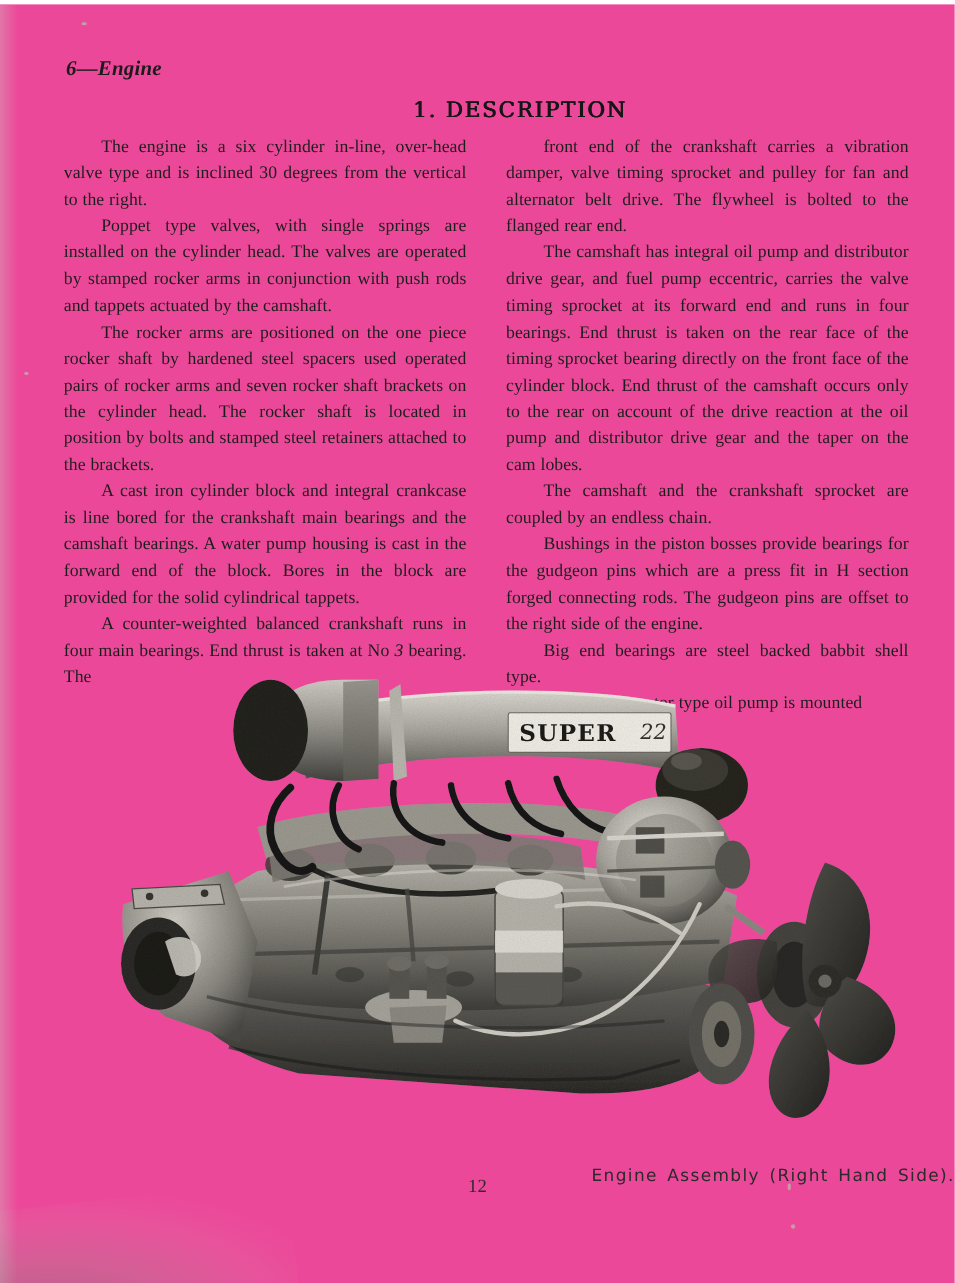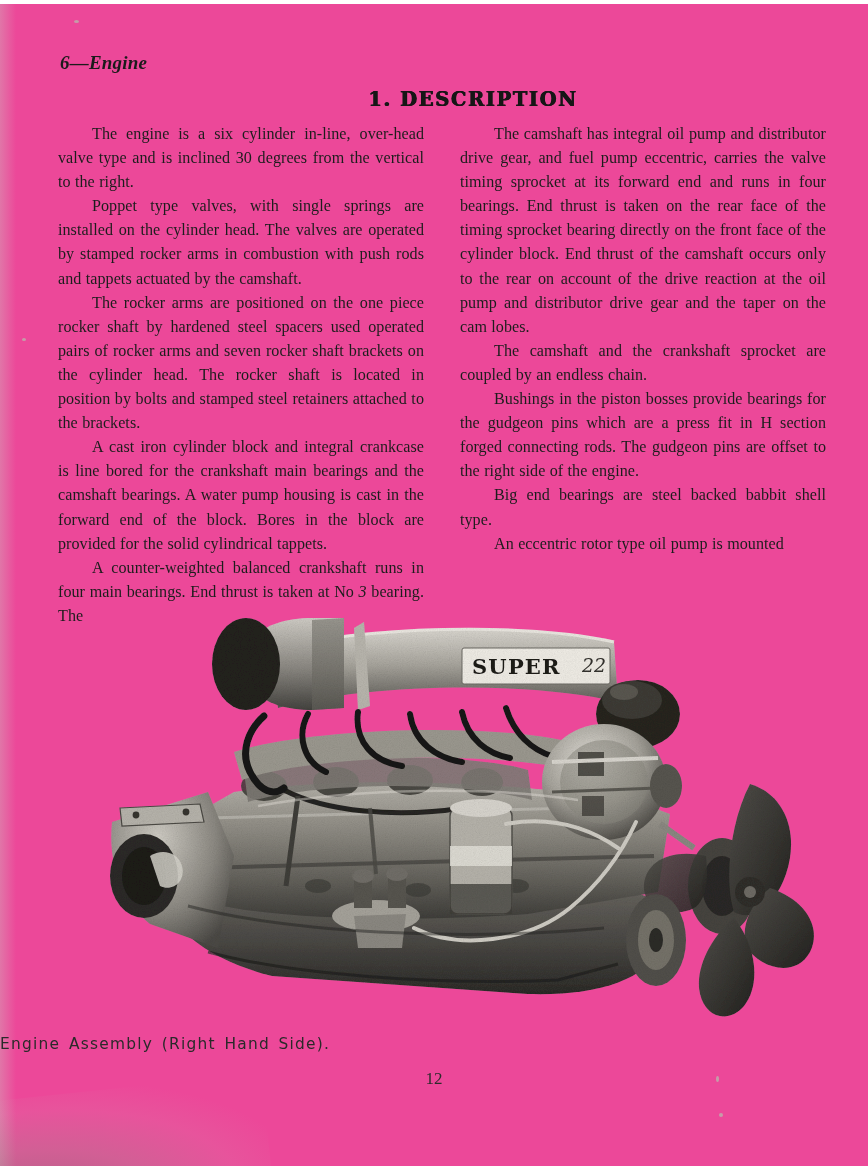--- a/index.html
+++ b/index.html
@@ -62,21 +62,21 @@
   }
   .section-title {
     position: absolute;
     left: 0;
     top: 84px;
     width: 868px;
     text-align: center;
     padding-left: 78px;
     box-sizing: border-box;
     font-family: "DejaVu Serif", "Liberation Serif", serif;
-    font-weight: bold;
+    font-weight: normal;
     font-size: 19.5px;
     letter-spacing: 1.6px;
     color: #161616;
     text-shadow: 0.4px 0 0 #161616, -0.4px 0 0 #161616;
   }
 
   
   .columns {
     position: absolute;
     left: 58px;
@@ -106,23 +106,23 @@
     left: 58px;
     top: 552px;
     width: 768px;
     height: 470px;
   }
   .figure svg { display: block; width: 768px; height: 470px; }
 
   .caption {
     position: absolute;
     left: 0;
-    top: 1031px;
+    top: 1056px;
     width: 868px;
-    text-align: left;
+    text-align: right;
     font-family: "DejaVu Sans", "Liberation Sans", sans-serif;
     font-size: 15.4px;
     letter-spacing: 1.25px;
     word-spacing: 2.5px;
     color: #2a2a2a;
   }
   .folio {
     position: absolute;
     left: 0;
     top: 1065px;
@@ -145,27 +145,28 @@
   <div class="speck" style="left:22px;top:334px;width:4px;height:3px;"></div>
 
   <div class="running-head">6—Engine</div>
 
   <div class="section-title">1. DESCRIPTION</div>
 
   <div class="columns">
 
     <div class="col">
       <p>The engine is a six cylinder in-line, over-head valve type and is inclined 30 degrees from the vertical to the right.</p>
-      <p>Poppet type valves, with single springs are installed on the cylinder head. The valves are operated by stamped rocker arms in combustion with push rods and tappets actuated by the camshaft.</p>
+      <p>Poppet type valves, with single springs are installed on the cylinder head. The valves are operated by stamped rocker arms in conjunction with push rods and tappets actuated by the camshaft.</p>
       <p>The rocker arms are positioned on the one piece rocker shaft by hardened steel spacers used operated pairs of rocker arms and seven rocker shaft brackets on the cylinder head. The rocker shaft is located in position by bolts and stamped steel retainers attached to the brackets.</p>
       <p>A cast iron cylinder block and integral crankcase is line bored for the crankshaft main bearings and the camshaft bearings. A water pump housing is cast in the forward end of the block. Bores in the block are provided for the solid cylindrical tappets.</p>
       <p class="last-line-left"><span>A counter-weighted balanced crankshaft runs in four main bearings. End thrust is taken at No </span><i>3</i><span> bearing. The</span></p>
     </div>
 
     <div class="col">
+      <p>front end of the crankshaft carries a vibration damper, valve timing sprocket and pulley for fan and alternator belt drive. The flywheel is bolted to the flanged rear end.</p>
       <p>The camshaft has integral oil pump and distributor drive gear, and fuel pump eccentric, carries the valve timing sprocket at its forward end and runs in four bearings. End thrust is taken on the rear face of the timing sprocket bearing directly on the front face of the cylinder block. End thrust of the camshaft occurs only to the rear on account of the drive reaction at the oil pump and distributor drive gear and the taper on the cam lobes.</p>
       <p class="last-line-left">The camshaft and the crankshaft sprocket are coupled by an endless chain.</p>
       <p>Bushings in the piston bosses provide bearings for the gudgeon pins which are a press fit in H section forged connecting rods. The gudgeon pins are offset to the right side of the engine.</p>
       <p class="last-line-left">Big end bearings are steel backed babbit shell type.</p>
       <p class="last-line-left">An eccentric rotor type oil pump is mounted</p>
     </div>
 
   </div>
 
   <div class="figure">

